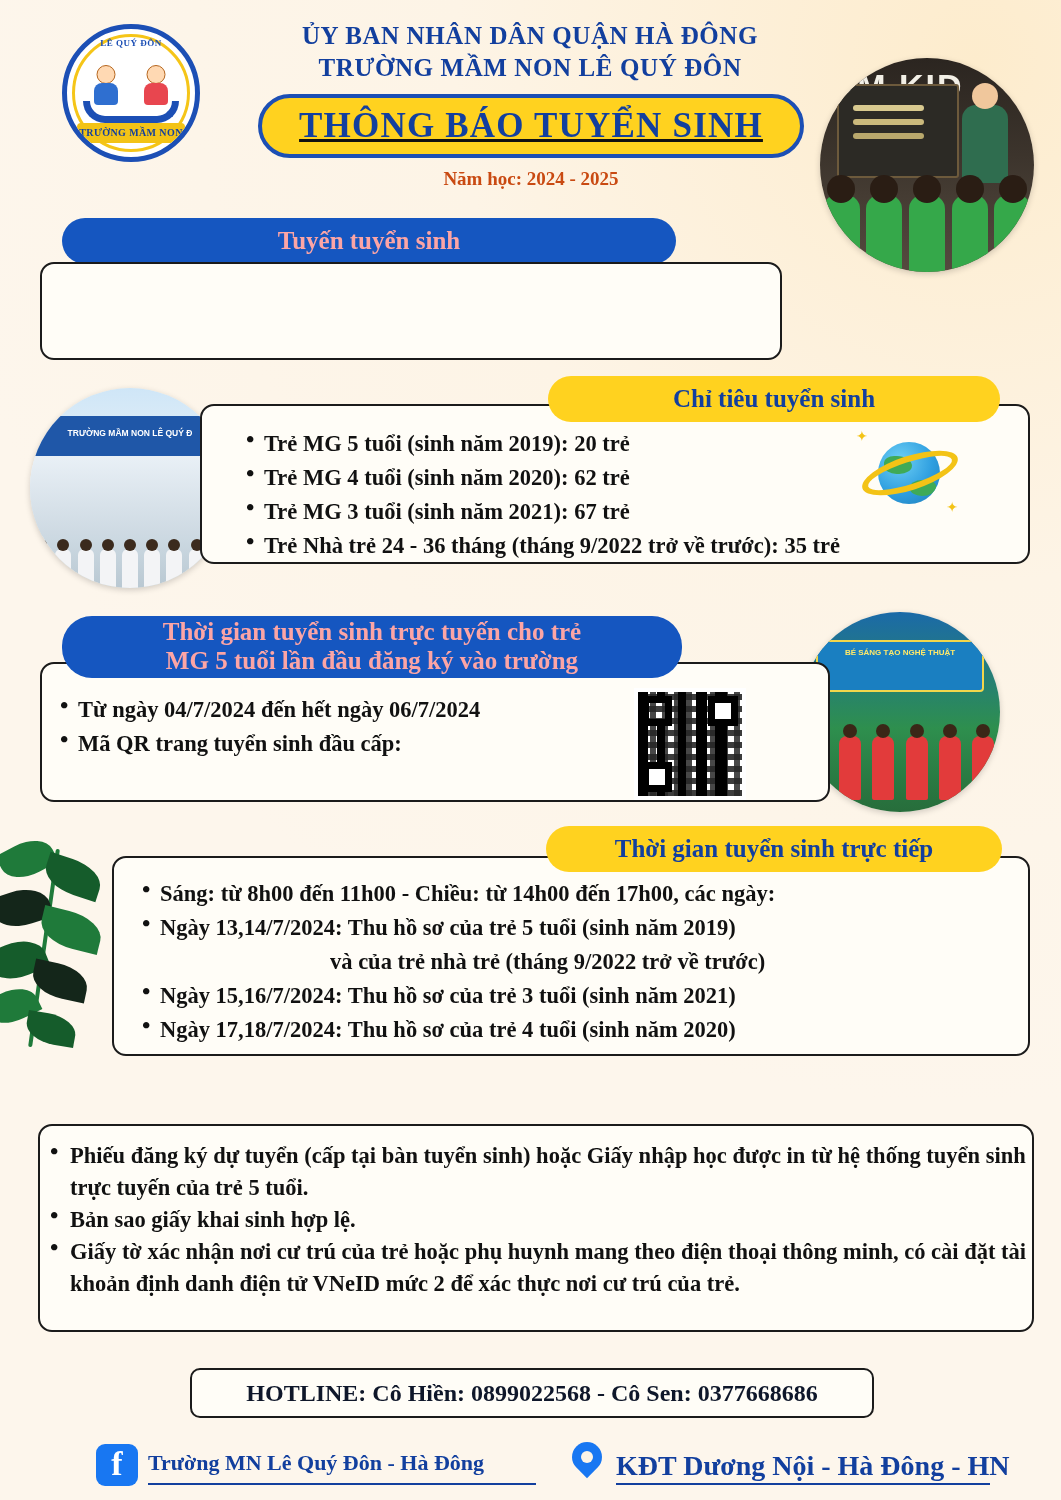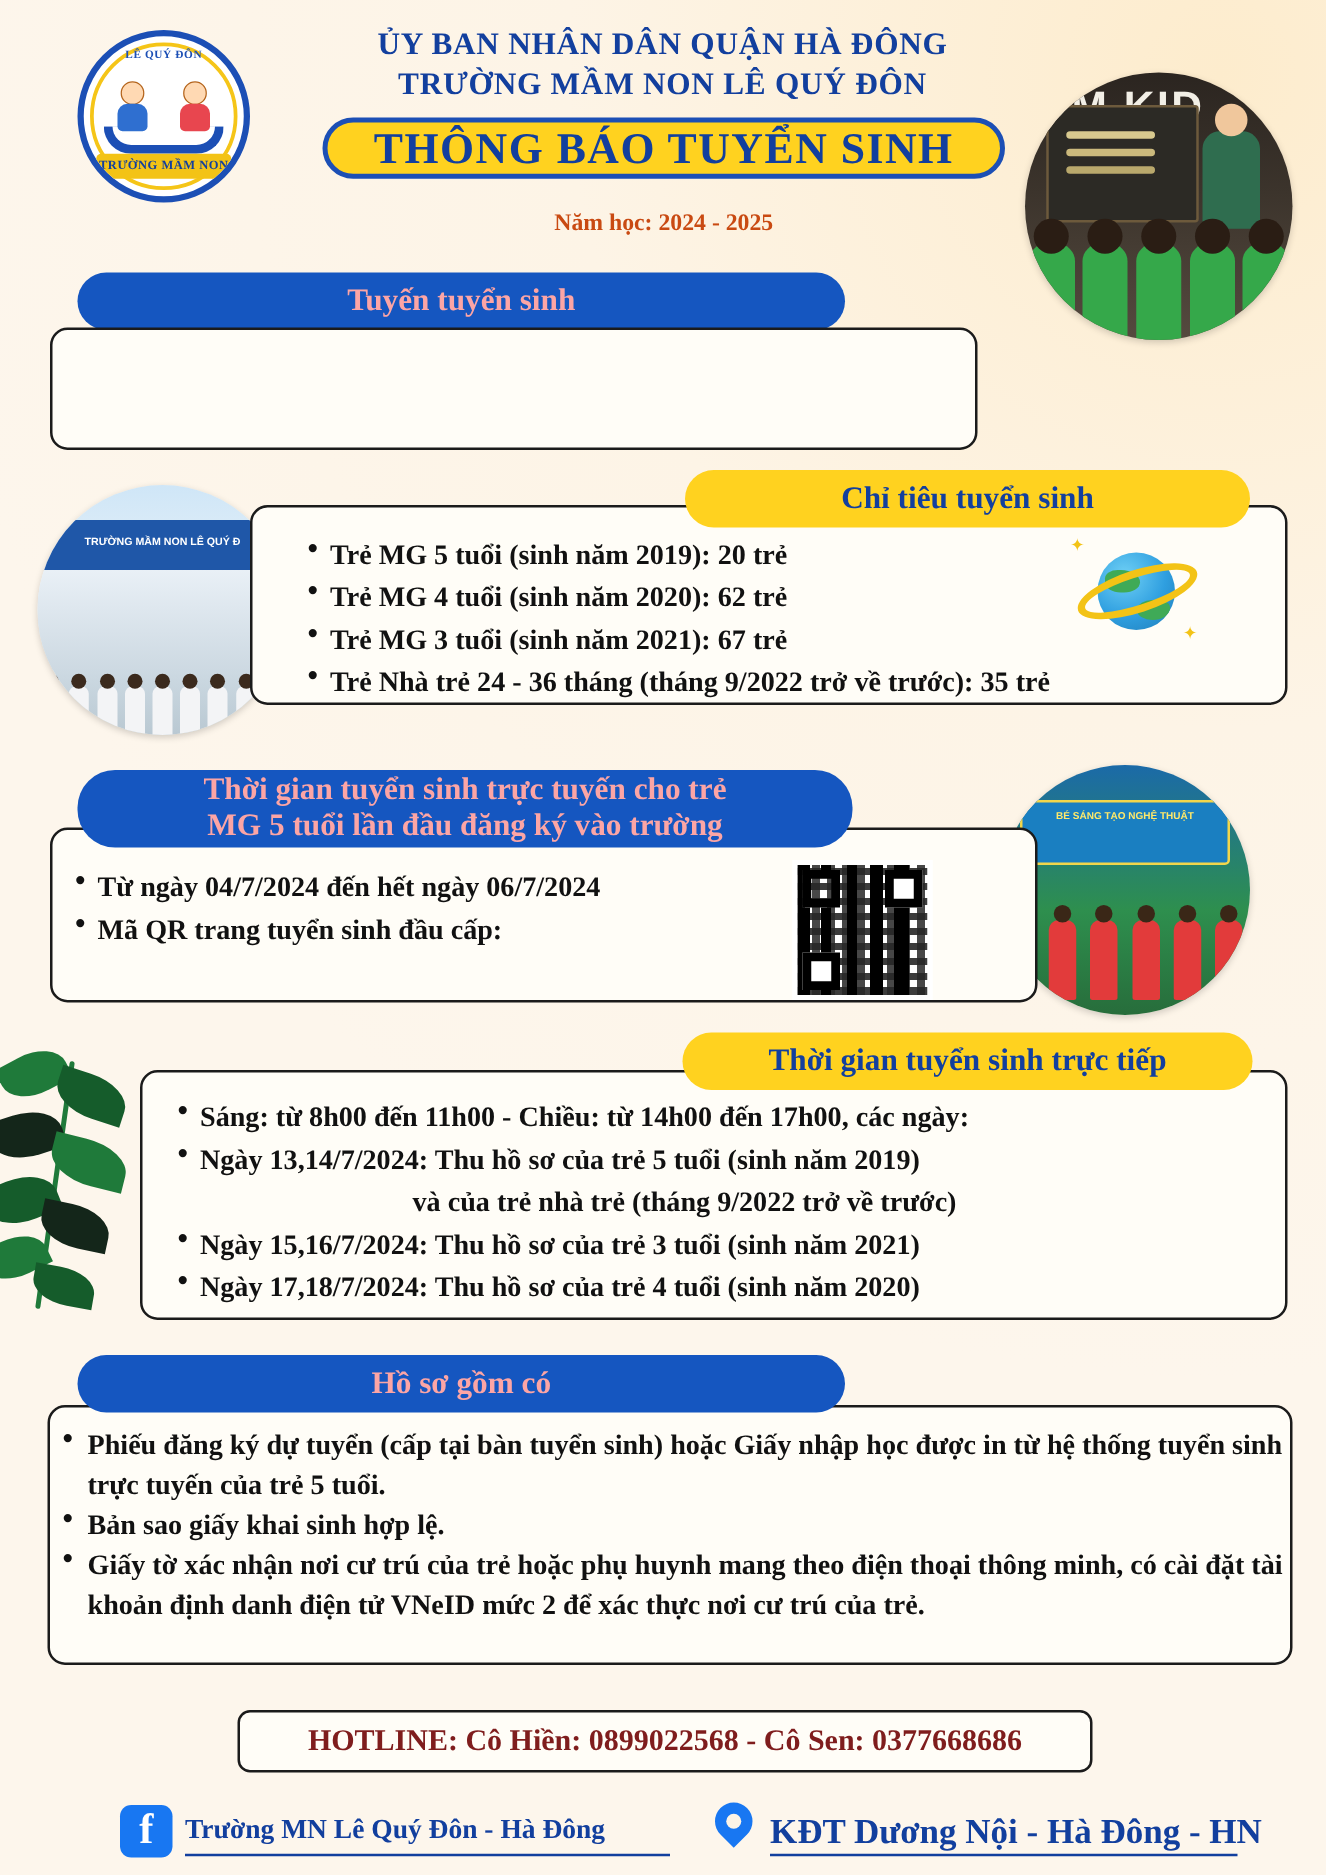--- a/index.html
+++ b/index.html
@@ -106,26 +106,26 @@
     color: #123f9e;
     font-weight: bold;
     letter-spacing: .6px;
   }
   .org-line1 { top: 22px; font-size: 25px; }
   .org-line2 { top: 54px; font-size: 25px; }
 
   .title-badge {
     position: absolute;
     left: 258px; top: 94px;
-    width: 546px; height: 49px;
+    width: 546px; height: 64px;
     background: #ffd21f;
     border: 4px solid #1c4fb5;
     border-radius: 34px;
     box-sizing: border-box;
-    display: flex; align-items: center; justify-content: center;
+    display: flex; align-items: center; justify-content: center; text-decoration: underline;
   }
   .title-badge span {
     font-size: 35px;
     font-weight: bold;
     color: #123f9e;
     letter-spacing: 1.2px;
   }
   .school-year {
     position: absolute;
     left: 258px; top: 168px;
@@ -364,21 +364,21 @@
   .s5-text { position: absolute; left: 48px; top: 1140px; width: 980px; }
   .s5-text ul.bul li { padding-left: 22px; margin-bottom: 0; }
 
   
   .hotline-card {
     left: 190px; top: 1368px; width: 684px; height: 50px;
     display: flex; align-items: center; justify-content: center;
     border-width: 2px; border-radius: 10px;
   }
   .hotline-card span {
-    color: #7f1d1d; font-size: 24px; font-weight: bold;
+    color: #0f172a; font-size: 24px; font-weight: bold;
   }
 
   
   .fb-icon {
     position: absolute; left: 96px; top: 1444px;
     width: 42px; height: 42px; border-radius: 9px;
     background: #1877f2; color: #fff;
     font-family: "Liberation Serif", serif;
     font-size: 34px; font-weight: bold; text-align: center; line-height: 40px;
   }
@@ -549,23 +549,20 @@
     <ul class="bul">
       <li>Sáng: từ 8h00 đến 11h00 - Chiều: từ 14h00 đến 17h00, các ngày:</li>
       <li>Ngày 13,14/7/2024: Thu hồ sơ của trẻ 5 tuổi (sinh năm 2019)</li>
       <li class="noindent" style="padding-left:190px;">và của trẻ nhà trẻ (tháng 9/2022 trở về trước)</li>
       <li>Ngày 15,16/7/2024: Thu hồ sơ của trẻ 3 tuổi (sinh năm 2021)</li>
       <li>Ngày 17,18/7/2024: Thu hồ sơ của trẻ 4 tuổi (sinh năm 2020)</li>
     </ul>
   </div>
 
   <div class="card s5-card"></div>
-  <div class="hdr blue s5-hdr">
-    <span>Hồ sơ gồm có</span>
-  </div>
   <div class="s5-text body-text">
     <ul class="bul">
       <li>Phiếu đăng ký dự tuyển (cấp tại bàn tuyển sinh) hoặc Giấy nhập học được in từ hệ thống tuyển sinh trực tuyến của trẻ 5 tuổi.</li>
       <li>Bản sao giấy khai sinh hợp lệ.</li>
       <li>Giấy tờ xác nhận nơi cư trú của trẻ hoặc phụ huynh mang theo điện thoại thông minh, có cài đặt tài khoản định danh điện tử VNeID mức 2 để xác thực nơi cư trú của trẻ.</li>
     </ul>
   </div>
 
   <div class="card hotline-card">
     <span>HOTLINE: Cô Hiền: 0899022568 - Cô Sen: 0377668686</span>

